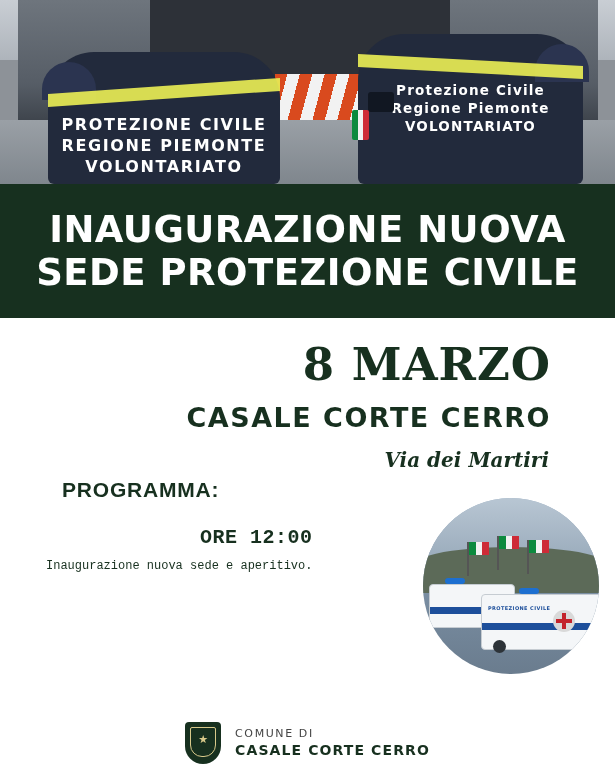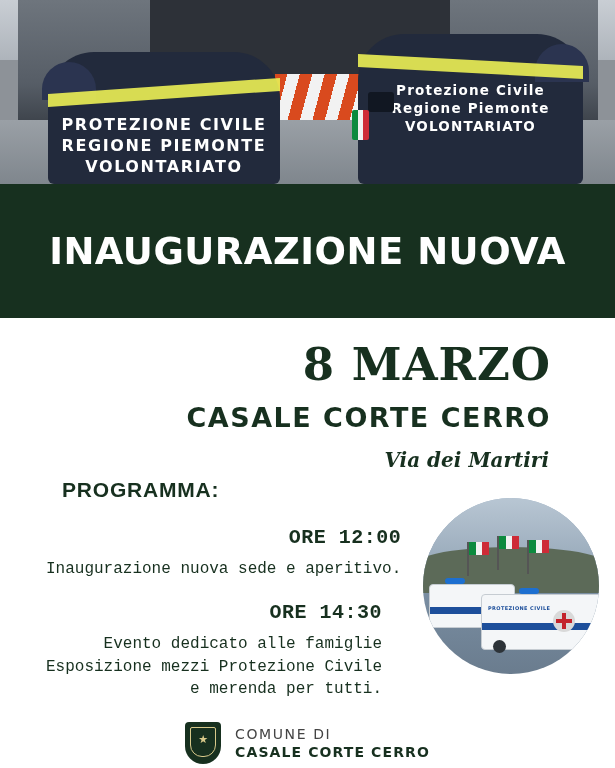--- a/index.html
+++ b/index.html
@@ -189,21 +189,21 @@
     font-family: Liberation Mono, monospace;
     text-align: right;
   }
   .slot .time {
     font-weight: bold;
     font-size: 20px;
     letter-spacing: 0.5px;
     margin-bottom: 9px;
   }
   .slot .desc {
-    font-size: 16px;
+    font-size: 12px;
     line-height: 1.42;
   }
   .slot-1 { top: 208px; }
   .slot-2 { top: 283px; }
 
   
   .circle-photo {
     position: absolute;
     right: 16px; top: 180px;
     width: 176px; height: 176px;
@@ -296,21 +296,21 @@
     border-radius: 2px 2px 12px 12px;
   }
   .crest .star {
     position: absolute; left: 50%; top: 12px;
     transform: translateX(-50%);
     color: #d8c98a; font-size: 11px; line-height: 1;
   }
   .footer .ftext { line-height: 1.3; }
   .footer .ft-small {
     font-family: "DejaVu Sans", sans-serif;
-    font-size: 14px;
+    font-size: 11px;
     letter-spacing: 1.6px;
     color: #444;
   }
   .footer .ft-big {
     font-family: "DejaVu Sans", sans-serif;
     font-size: 14px;
     font-weight: bold;
     letter-spacing: 1.1px;
     color: #17301f;
   }
@@ -347,41 +347,36 @@
         <div>VOLONTARIATO</div>
       </div>
     </div>
 
     <div class="badge-patch"></div>
     <div class="flag-patch"></div>
   </div>
 
   <div class="titleband">
     <div class="line">INAUGURAZIONE NUOVA</div>
+    <div class="line">SEDE PROTEZIONE CIVILE</div>
   </div>
 
   <div class="body">
 
     <div class="date">8 MARZO</div>
     <div class="town">CASALE CORTE CERRO</div>
     <div class="street">Via dei Martiri</div>
 
     <div class="program-label">PROGRAMMA:</div>
 
     <div class="slot slot-1">
       <div class="time">ORE 12:00</div>
       <div class="desc">Inaugurazione nuova sede e aperitivo.</div>
     </div>
 
-    <div class="slot slot-2">
-      <div class="time">ORE 14:30</div>
-      <div class="desc" style="white-space: pre-line;">Evento dedicato alle famiglie
-Esposizione mezzi Protezione Civile
-e merenda per tutti.</div>
-    </div>
 
     <div class="circle-photo">
       <div class="cp-sky"></div>
       <div class="cp-hill"></div>
       <div class="flagpole f1">
           <i></i>
         </div>
       <div class="flagpole f2">
           <i></i>
         </div>

